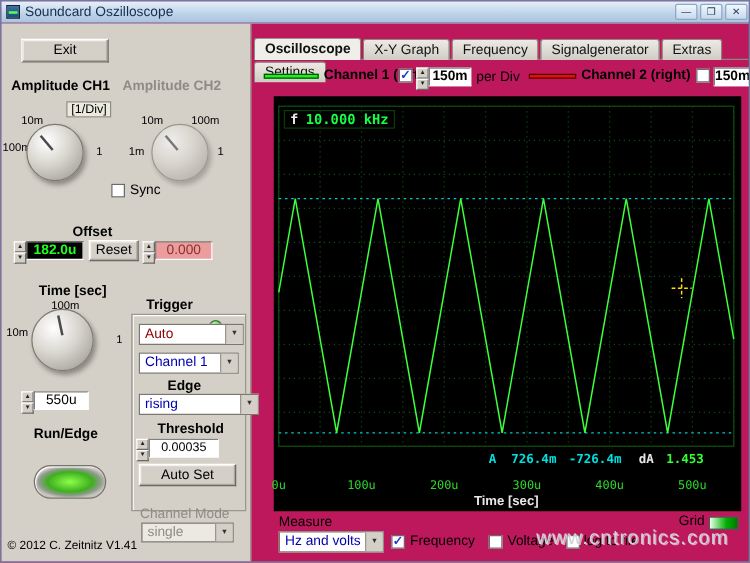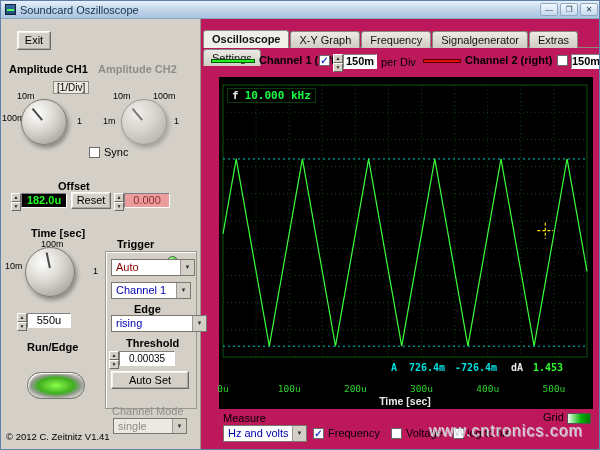--- a/index.html
+++ b/index.html
@@ -96,21 +96,21 @@
     <div id="title-icon"></div>
     <div id="title-text">Soundcard Oszilloscope</div>
     <div id="win-btns">
       <div class="winbtn">—</div>
       <div class="winbtn">❐</div>
       <div class="winbtn">✕</div>
     </div>
   </div>
 
   <div id="leftpanel">
-    <div class="btn" style="left:16px;top:12px;width:34px;height:19px;line-height:17px;">Exit</div>
+    <div class="btn" style="left:16px;top:12px;width:70px;height:19px;line-height:17px;">Exit</div>
 
     <div class="lbl b" style="left:8px;top:44px;">Amplitude CH1</div>
     <div class="lbl b dis" style="left:97px;top:44px;">Amplitude CH2</div>
     <div class="lbl" style="left:52px;top:62px;border:1px solid #8f8c85;background:#eceade;font-size:10px;padding:0 3px;">[1/Div]</div>
 
     <div class="klbl" style="left:16px;top:72px;">10m</div>
     <div class="klbl" style="left:1px;top:94px;">100m</div>
     <div class="klbl" style="left:76px;top:97px;">1</div>
     <div class="knob" style="left:20px;top:80px;width:46px;height:46px;">
       <div class="ptr" style="transform:rotate(-40deg);"></div>

